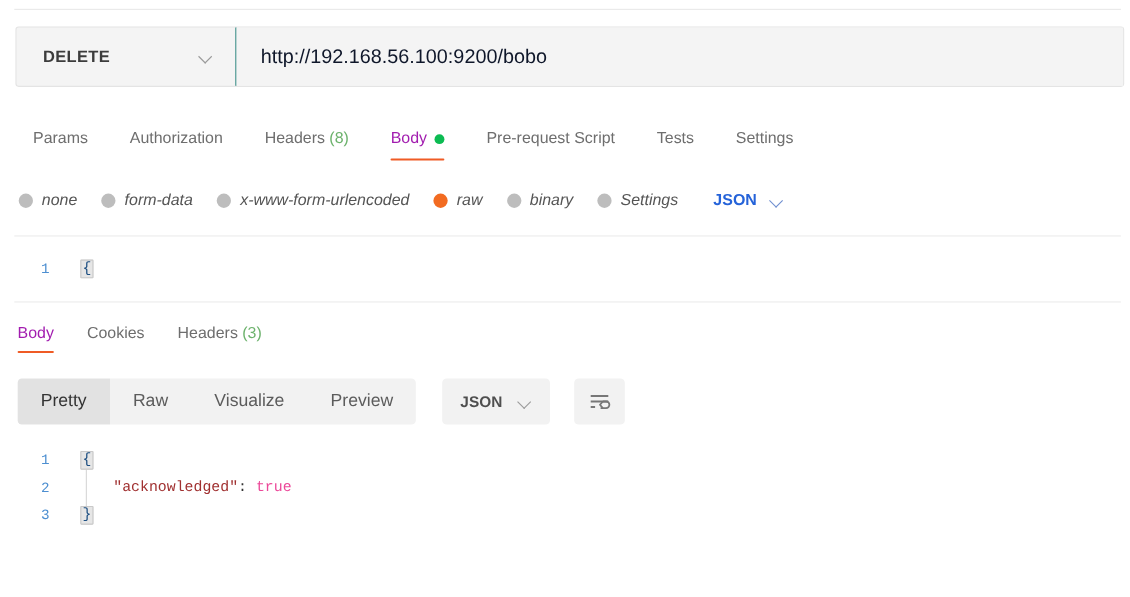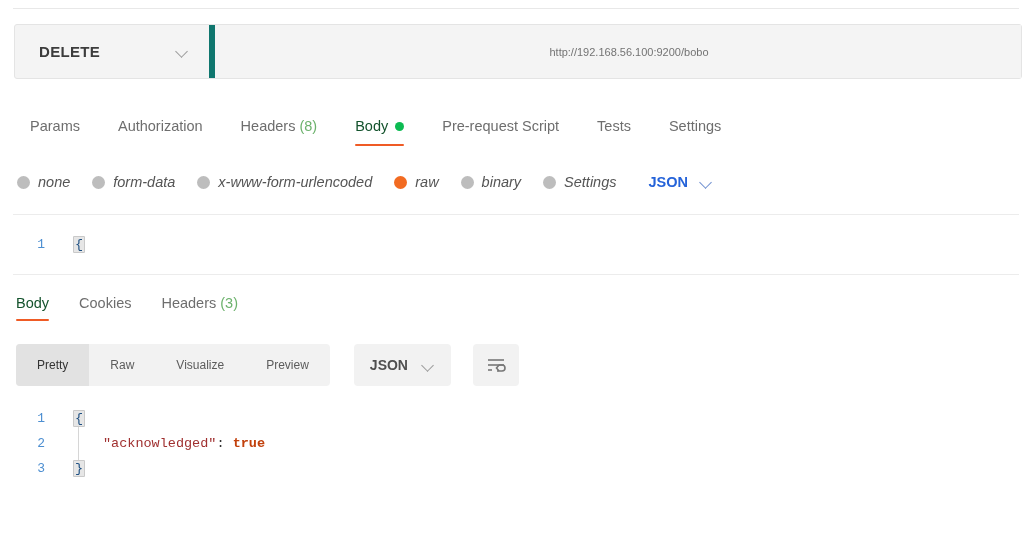--- a/index.html
+++ b/index.html
@@ -40,21 +40,21 @@
     display: flex;
     align-items: stretch;
   }
   .method-select {
     width: 200px;
     display: flex;
     align-items: center;
     justify-content: space-between;
     padding: 0 20px 0 24px;
     box-sizing: border-box;
-    border-right: 6px solid #0f766e;
+    border-right: 1px solid #0f766e;
     cursor: pointer;
   }
   .method-label {
     font-size: 15px;
     font-weight: bold;
     color: #3c3c3c;
     letter-spacing: 0.3px;
   }
   .chev {
     width: 13px;
@@ -71,25 +71,24 @@
     height: 8px;
     border-right: 1.6px solid #9b9b9b;
     border-bottom: 1.6px solid #9b9b9b;
     transform: rotate(45deg);
   }
   .url-field {
     flex: 1;
     display: flex;
     align-items: center;
     padding-left: 22px;
-    font-size: 11px;
-    color: #737373;
+    font-size: 18px;
+    color: #0f172a;
     background: #f4f4f4;
     cursor: text;
-    justify-content: center;
   }
 
   
   .req-tabs {
     position: absolute;
     left: 0;
     top: 104px;
     width: 1027px;
     height: 44px;
     display: flex;
@@ -102,21 +101,21 @@
     color: #6e6e6e;
     margin-right: 38px;
     position: relative;
     height: 44px;
     display: flex;
     align-items: center;
     cursor: pointer;
     white-space: nowrap;
   }
   .tab.active {
-    color: #14532d;
+    color: #a21caf;
   }
   .tab.active .tab-underline {
     position: absolute;
     left: 0;
     bottom: 2px;
     width: 100%;
     height: 2.5px;
     background: #ef5b25;
     border-radius: 2px;
   }
@@ -260,21 +259,21 @@
     background: #f2f2f2;
     border-radius: 4px;
     height: 42px;
     align-items: stretch;
     overflow: hidden;
   }
   .seg {
     display: flex;
     align-items: center;
     padding: 0 21px;
-    font-size: 12px;
+    font-size: 16px;
     color: #5c5c5c;
     cursor: pointer;
     white-space: nowrap;
   }
   .seg.active {
     background: #e2e2e2;
     color: #333333;
   }
   .res-json-select {
     display: flex;
@@ -321,21 +320,21 @@
   .indent-guide {
     position: absolute;
     left: 65px;
     top: 10px;
     width: 1px;
     height: 60px;
     background: #d6d6d6;
   }
   .json-key { color: #a03030; }
   .json-colon { color: #333333; }
-  .json-bool { color: #c2410c; font-weight: bold; }
+  .json-bool { color: #ec4899; font-weight: normal; }
   .ind-pad { padding-left: 48px; }
 </style>
 </head>
 <body>
 
 <div class="top-rule"></div>
 
 <div class="url-bar">
   <div class="method-select">
     <span class="method-label">DELETE</span>

